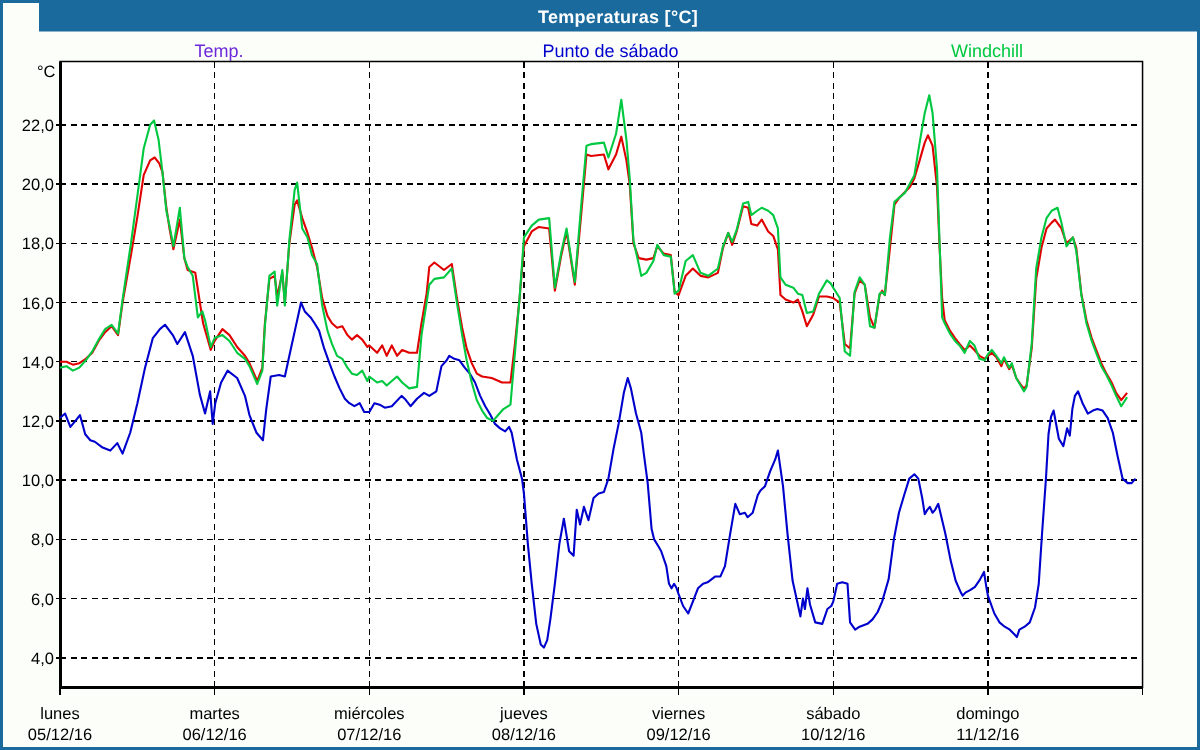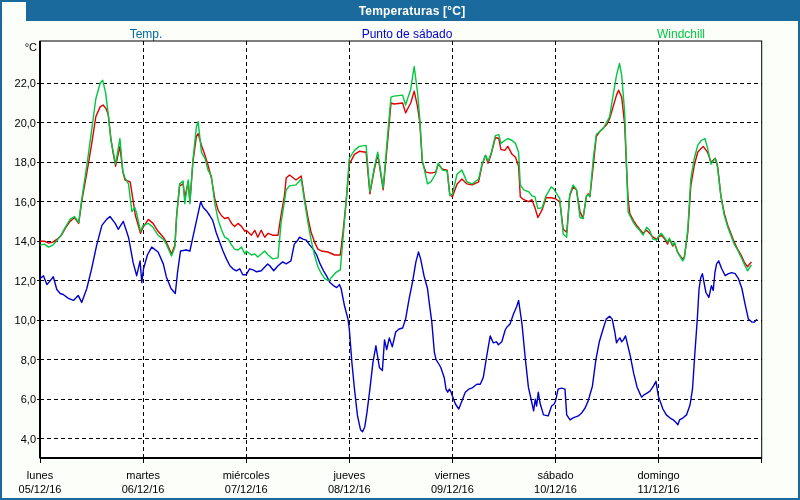--- a/index.html
+++ b/index.html
@@ -25,33 +25,33 @@
   }
   .legend-item{
     position:absolute;
     top:25px;
     transform:translateX(-50%);
     font-size:12px;
     white-space:nowrap;
   }
   .legend-temp{left:144px;}
   .legend-dew{left:405px;}
-  .legend-wind{left:656px;margin-left:23px;}
+  .legend-wind{left:656px;}
   svg.chart{position:absolute;left:0;top:0;}
   svg text{font-family:"Liberation Sans", sans-serif;}
 </style>
 </head>
 <body>
 
 <div class="window">
   <div class="titlebar">
     <span>Temperaturas [°C]</span>
   </div>
 
-  <span class="legend-item legend-temp" style="color: #0369a1;">Temp.</span>
+  <span class="legend-item legend-temp" style="color: #6d28d9;">Temp.</span>
   <span class="legend-item legend-dew" style="color: rgb(0, 0, 205);">Punto de sábado</span>
   <span class="legend-item legend-wind" style="color: rgb(0, 200, 64);">Windchill</span>
 
   <svg class="chart" id="chart-svg" width="796" height="496" viewBox="0 0 796 496">
       <rect x="38" y="39" width="721.7" height="417.3" fill="#ffffff" stroke="#000" stroke-width="1"></rect>
       <text x="35" y="49" text-anchor="end" font-size="11" fill="#000">°C</text>
       <line x1="38" y1="81.24323557237466" x2="759.7" y2="81.24323557237466" stroke="#000000" stroke-width="1" stroke-dasharray="4 3" shape-rendering="crispEdges"></line>
       <line x1="35" y1="81.24323557237466" x2="38" y2="81.24323557237466" stroke="#000" stroke-width="1" shape-rendering="crispEdges"></line>
       <text x="34" y="85.24323557237466" text-anchor="end" font-size="11" fill="#000">22,0</text>
       <line x1="38" y1="120.7228949858089" x2="759.7" y2="120.7228949858089" stroke="#000000" stroke-width="1" stroke-dasharray="4 3" shape-rendering="crispEdges"></line>

